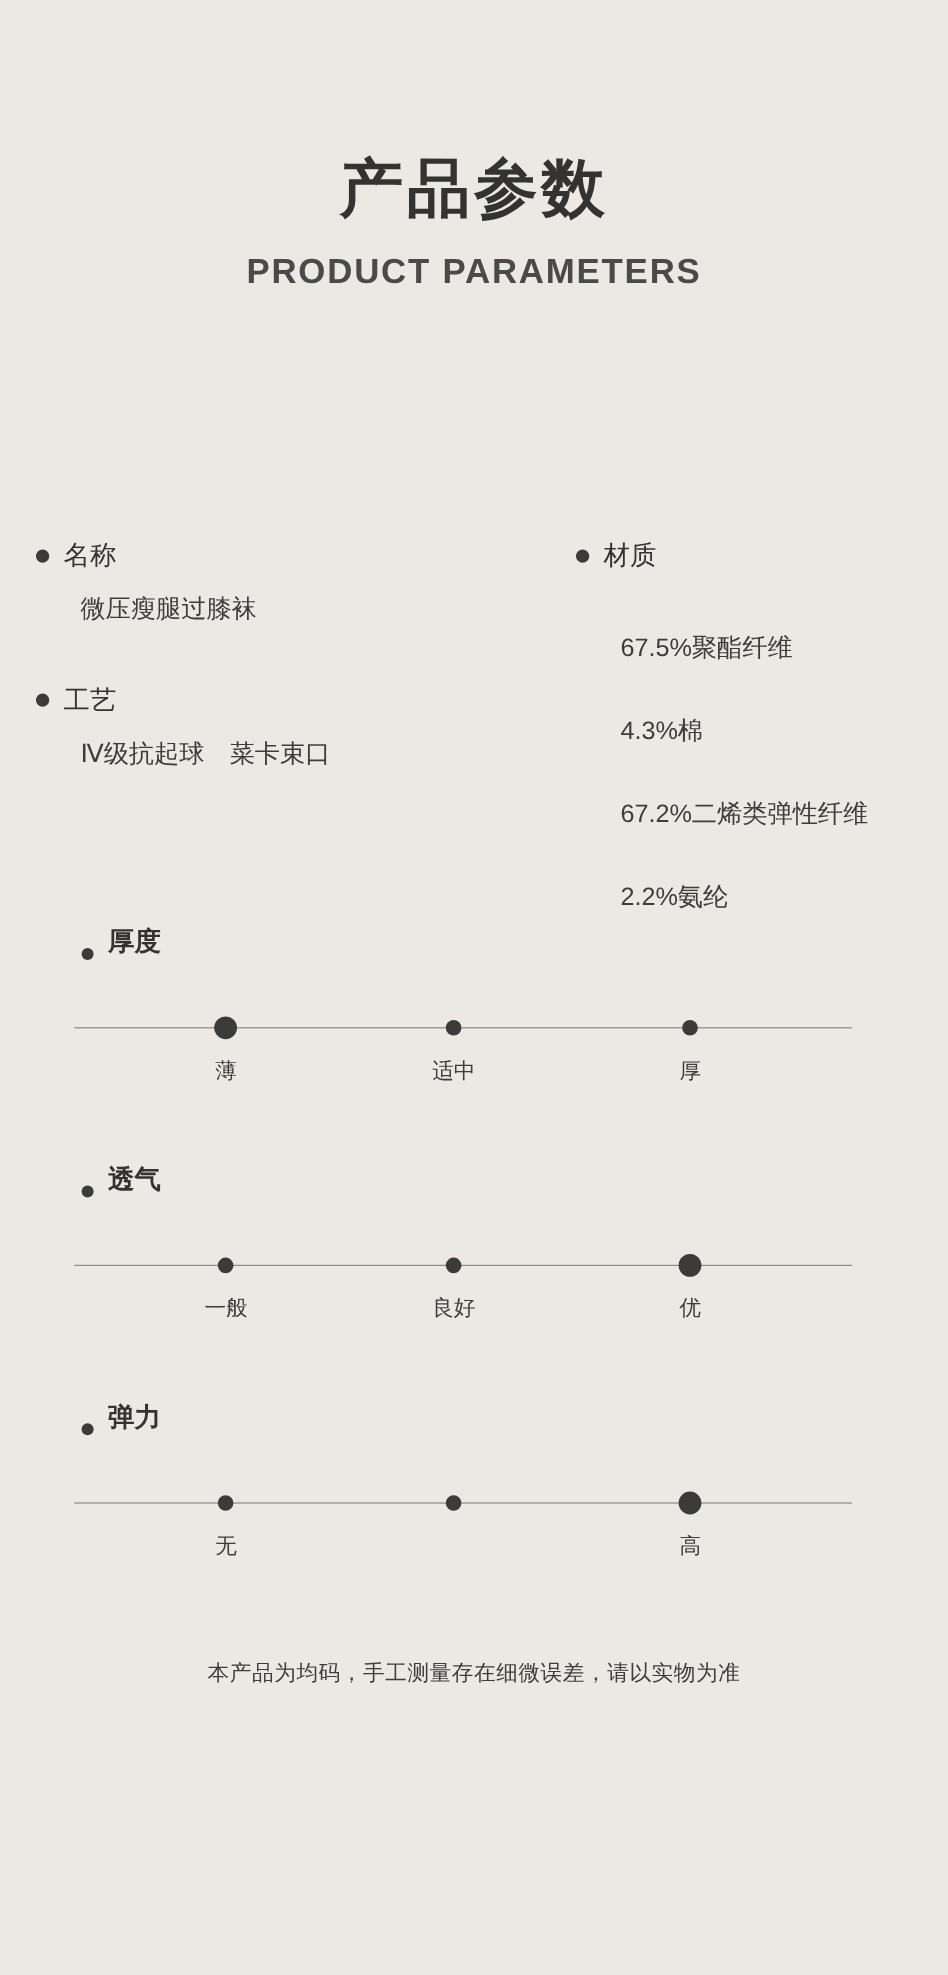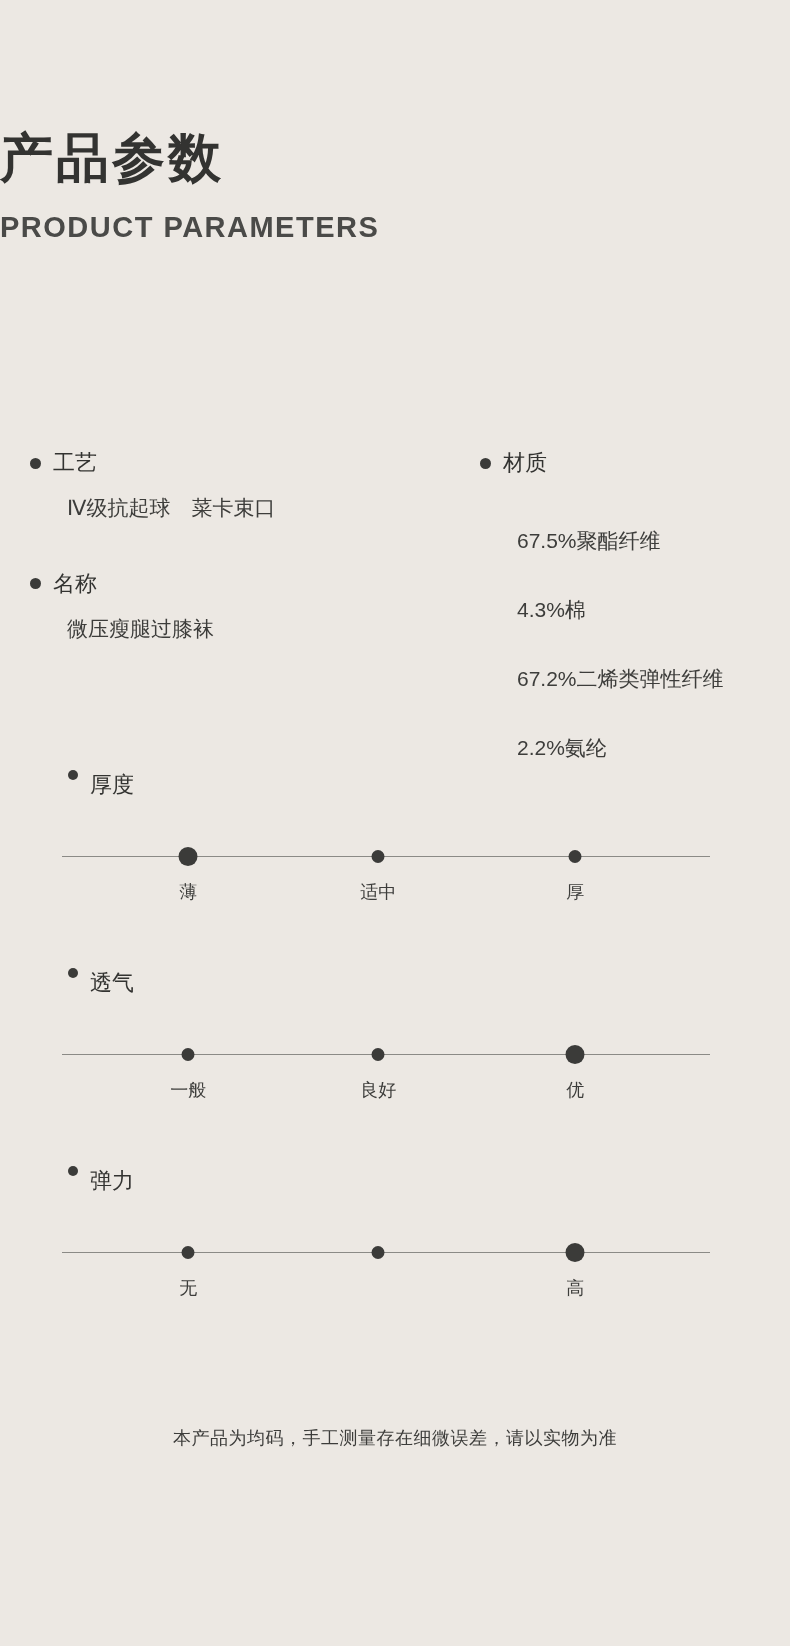--- a/index.html
+++ b/index.html
@@ -17,20 +17,21 @@
   .page {
     width: 790px;
     height: 1646px;
     position: relative;
     background: #ece8e3;
   }
 
   
   .header {
     padding-top: 128px;
+    text-align: center;
   }
   .title-cn {
     font-size: 53px;
     font-weight: bold;
     letter-spacing: 3px;
     color: #333331;
     line-height: 1.15;
   }
   .title-en {
     margin-top: 22px;
@@ -89,23 +90,24 @@
   
   .sliders {
     position: absolute;
     top: 770px;
     left: 0;
     width: 790px;
   }
   .slider-group { position: relative; height: 198px; }
   .slider-head {
     display: flex;
-    align-items: flex-start;
+    align-items: flex-end;
     gap: 12px;
     margin-left: 68px;
+    font-weight: bold;
   }
   .slider-head .dot { width: 10px; height: 10px; }
   .slider-title { font-size: 22px; color: #333331; }
   .track-wrap {
     position: relative;
     margin-top: 50px;
     margin-left: 62px;
     width: 648px;
     height: 46px;
   }
@@ -138,51 +140,50 @@
   
   .footnote {
     position: absolute;
     top: 1382px;
     left: 0;
     width: 790px;
     text-align: center;
     font-size: 18px;
     color: #3d3d3b;
     letter-spacing: 0.5px;
-    margin-top: 44px;
   }
 </style>
 </head>
 <body>
 
 <div class="page">
 
   <div class="header">
     <div class="title-cn">产品参数</div>
     <div class="title-en">PRODUCT PARAMETERS</div>
   </div>
 
   <div class="specs">
 
     <div class="spec-col-left">
 
       <div class="spec-block">
         <div class="spec-head">
           <span class="dot"></span>
-          <span class="spec-label">工艺</span>
-        </div>
-        <div class="spec-value">Ⅳ级抗起球　菜卡束口</div>
+          <span class="spec-label">名称</span>
+        </div>
+        <div class="spec-value">微压瘦腿过膝袜</div>
       </div>
 
       <div class="spec-block">
         <div class="spec-head">
           <span class="dot"></span>
-          <span class="spec-label">名称</span>
-        </div>
-        <div class="spec-value">微压瘦腿过膝袜</div>
+          <span class="spec-label">工艺</span>
+        </div>
+        <div class="spec-value">Ⅳ级抗起球　菜卡束口</div>
       </div>
 
     </div>
 
     <div class="spec-col-right">
 
 
       <div class="spec-block">
         <div class="spec-head">
           <span class="dot"></span>

